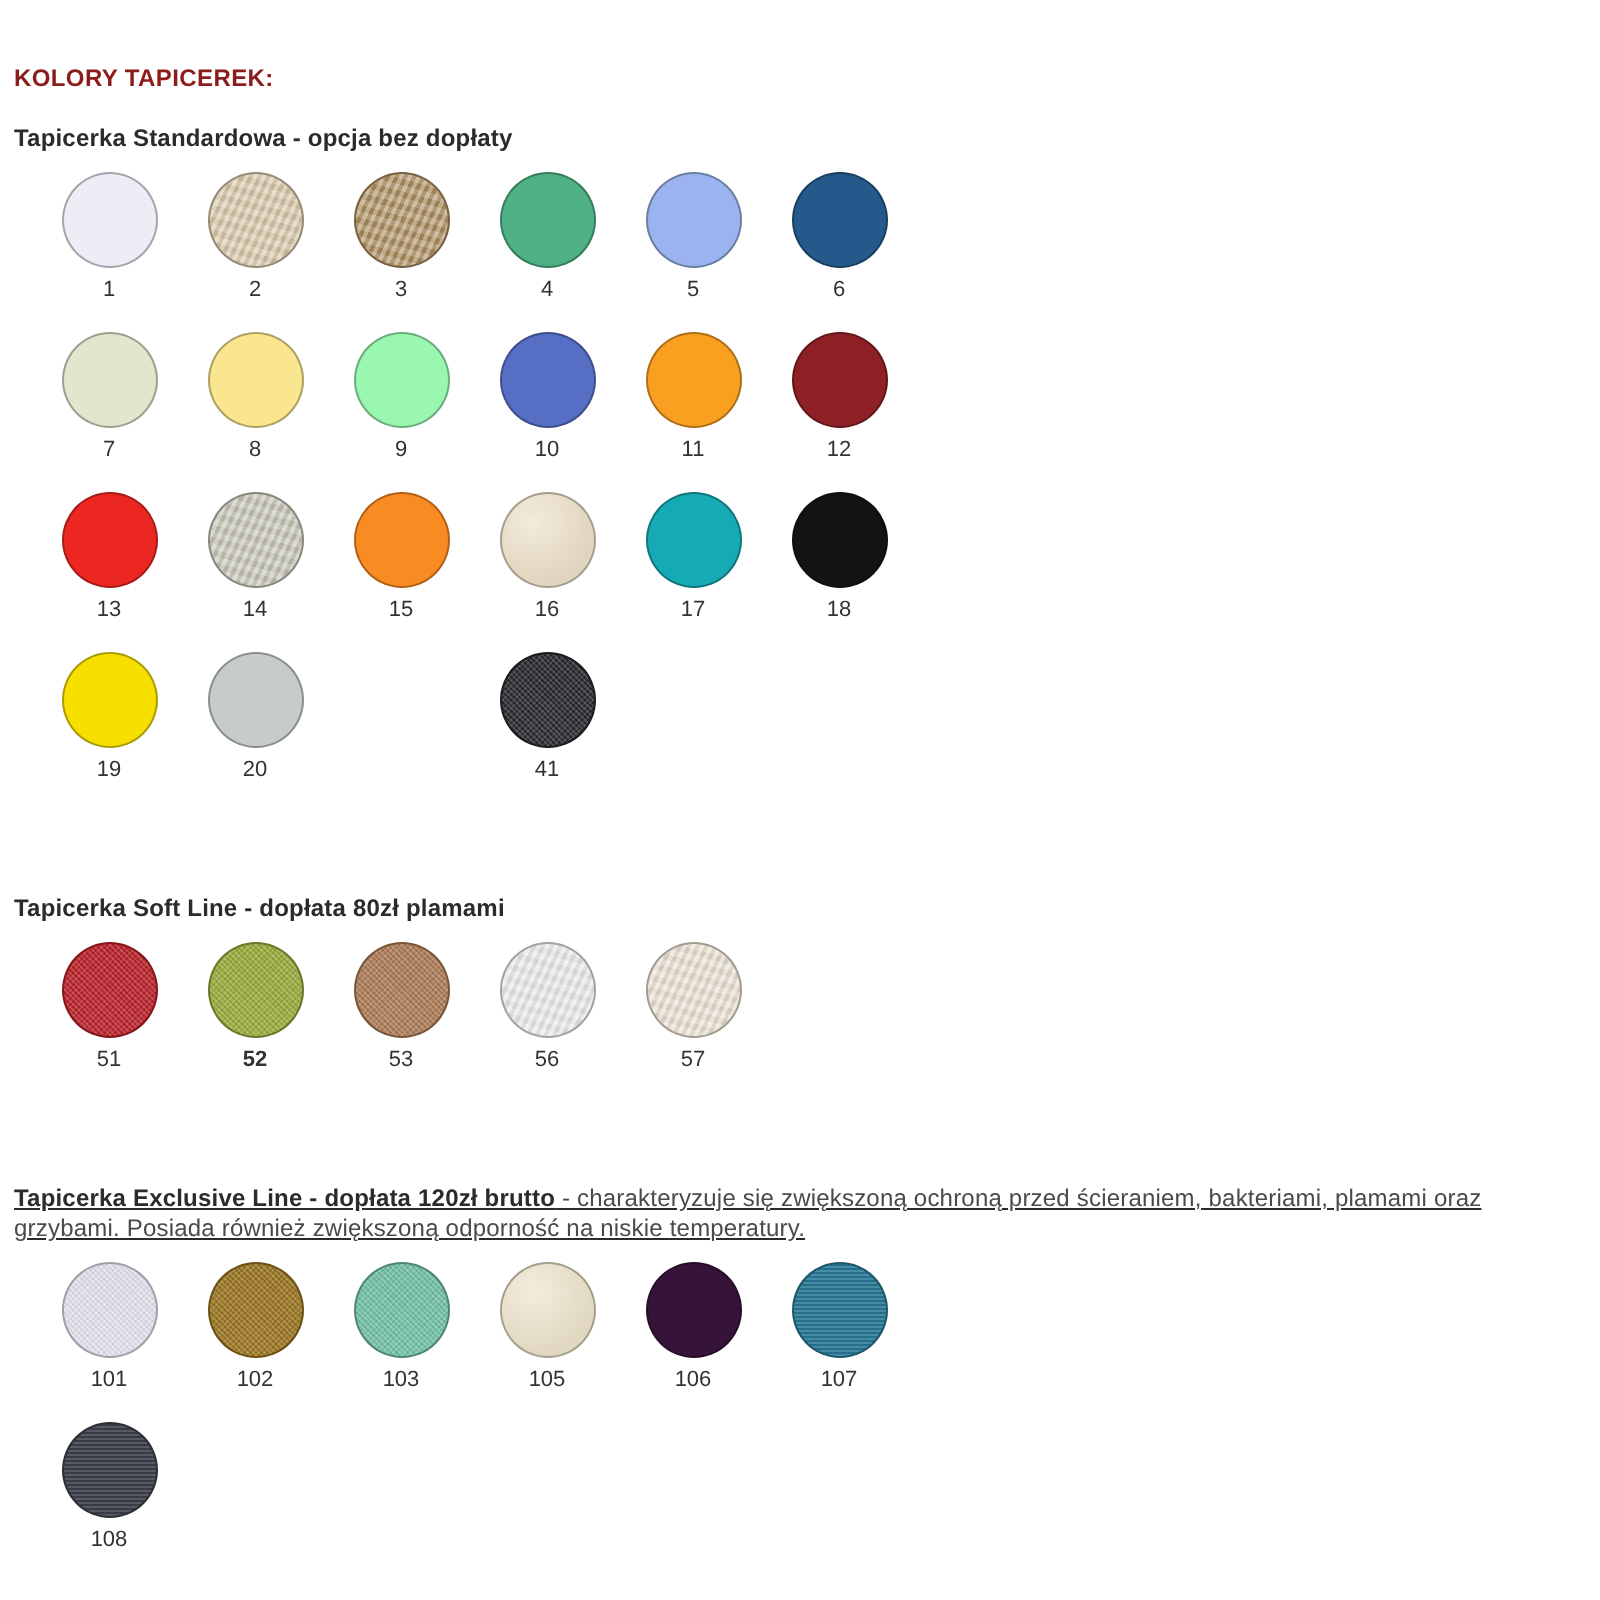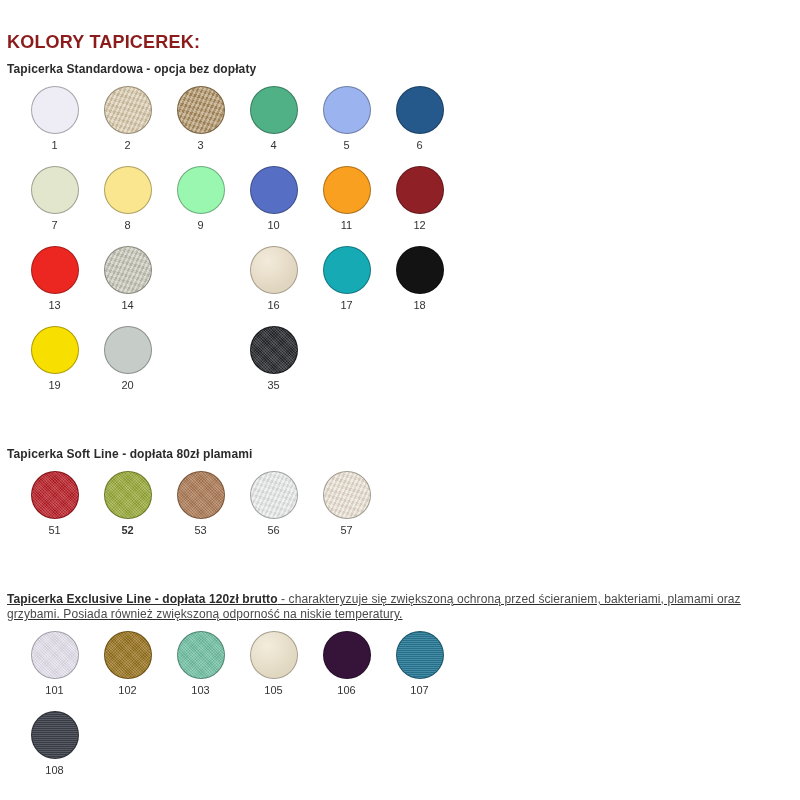--- a/index.html
+++ b/index.html
@@ -21,21 +21,21 @@
     height: 800px;
     padding: 0;
     box-sizing: border-box;
   }
 
   
   .main-title {
     position: absolute;
     left: 7px;
     top: 32px;
-    font-size: 18px;
+    font-size: 12px;
     font-weight: bold;
     color: #8c1c1c;
     letter-spacing: 0.2px;
   }
   .section-title {
     position: absolute;
     left: 7px;
     font-size: 12px;
     font-weight: bold;
     color: #2b2b2b;
@@ -177,20 +177,24 @@
       </div>
       <div class="row">
         <div class="cell" style="left: 18px;">
           <div class="swatch tex-none" style="background: rgb(236, 39, 34);"></div>
           <div class="label">13</div>
         </div>
         <div class="cell" style="left: 91px;">
           <div class="swatch tex-grain" style="background: rgb(195, 194, 180);"></div>
           <div class="label">14</div>
         </div>
+        <div class="cell" style="left: 164px;">
+          <div class="swatch tex-none" style="background: rgb(249, 139, 35);"></div>
+          <div class="label">15</div>
+        </div>
         <div class="cell" style="left: 237px;">
           <div class="swatch tex-soft" style="background: rgb(236, 224, 200);"></div>
           <div class="label">16</div>
         </div>
         <div class="cell" style="left: 310px;">
           <div class="swatch tex-none" style="background: rgb(22, 170, 181);"></div>
           <div class="label">17</div>
         </div>
         <div class="cell" style="left: 383px;">
           <div class="swatch tex-none" style="background: rgb(19, 19, 19);"></div>
@@ -201,21 +205,21 @@
         <div class="cell" style="left: 18px;">
           <div class="swatch tex-none" style="background: rgb(247, 223, 0);"></div>
           <div class="label">19</div>
         </div>
         <div class="cell" style="left: 91px;">
           <div class="swatch tex-none" style="background: rgb(198, 205, 200);"></div>
           <div class="label">20</div>
         </div>
         <div class="cell" style="left: 237px;">
           <div class="swatch tex-weave" style="background: rgb(38, 39, 43);"></div>
-          <div class="label">35</div>
+          <div class="label">41</div>
         </div>
       </div>
     </div>
 
   <div class="section-title sec-soft">Tapicerka Soft Line - dopłata 80zł plamami</div>
 
   <div class="grid" id="grid-soft" style="top:471px;">
       <div class="row">
         <div class="cell" style="left: 18px;">
           <div class="swatch tex-weave" style="background: rgb(186, 32, 40);"></div>

